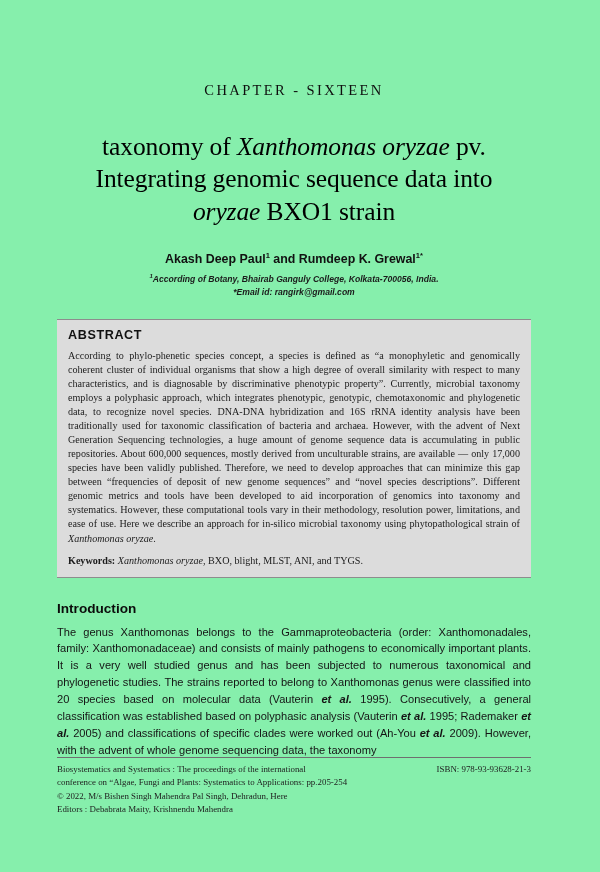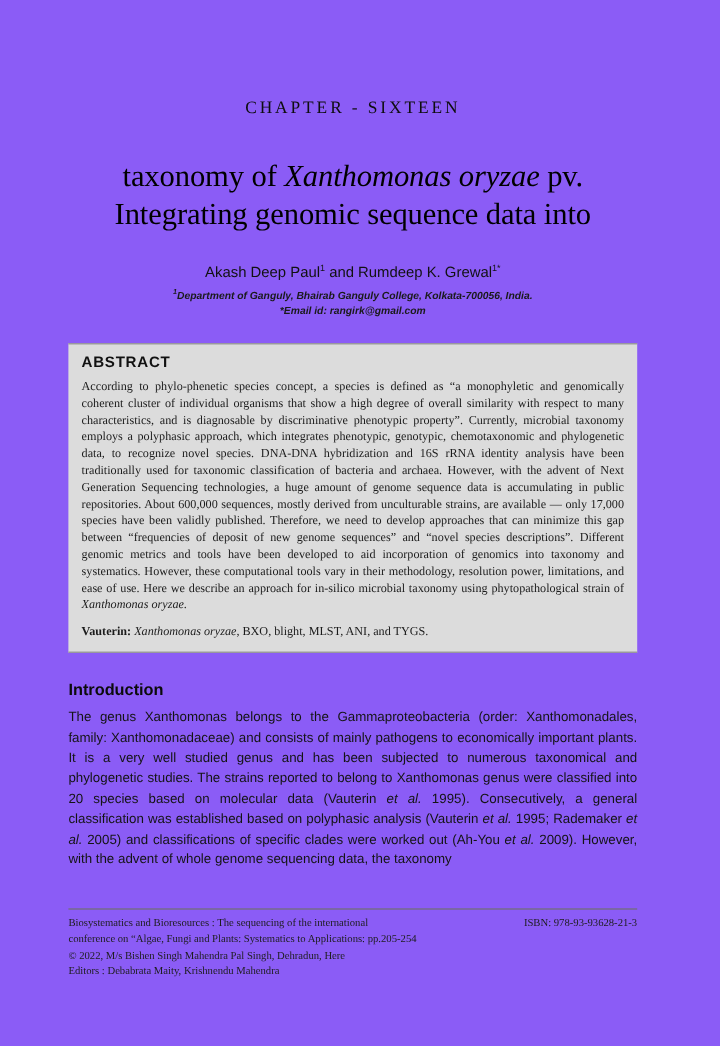--- a/index.html
+++ b/index.html
@@ -4,21 +4,21 @@
 <style>
   html, body {
     margin: 0;
     padding: 0;
     background: #ffffff;
   }
   .page {
     position: relative;
     width: 600px;
     height: 872px;
-    background: #8b5cf6;
+    background: #86efac;
     overflow: hidden;
     font-family: "Liberation Serif", "DejaVu Serif", serif;
     color: #111111;
     box-sizing: border-box;
   }
   .content {
     position: absolute;
     left: 57px;
     top: 0;
     width: 474px;
@@ -49,21 +49,21 @@
     padding: 0 8px;
   }
   .title .it { font-style: italic; }
 
   
   .authors {
     margin-top: 23px;
     text-align: center;
     font-family: "Liberation Sans", "DejaVu Sans", sans-serif;
     font-size: 12.4px;
-    font-weight: normal;
+    font-weight: bold;
     color: #111111;
   }
   .authors sup { font-size: 7.5px; vertical-align: super; }
 
   .affil {
     margin-top: 6px;
     text-align: center;
     font-family: "Liberation Sans", "DejaVu Sans", sans-serif;
     font-size: 8.6px;
     font-style: italic;
@@ -118,21 +118,21 @@
     color: #0b0b0b;
   }
   .body-text {
     margin-top: 8px;
     font-family: "Liberation Sans", "DejaVu Sans", sans-serif;
     font-size: 11.1px;
     line-height: 1.52;
     text-align: justify;
     color: #141414;
   }
-  .body-text .it { font-style: italic; }
+  .body-text .it { font-style: italic; font-weight: bold; }
 
   
   .footer {
     position: absolute;
     left: 57px;
     top: 757px;
     width: 474px;
   }
   .footer-rule {
     border-top: 1.3px solid #6f6f6f;
@@ -162,47 +162,48 @@
 
 <div class="page">
 
   <div class="content">
 
     <div class="chapter-line">CHAPTER - SIXTEEN</div>
 
     <div class="title">
       <div><span>taxonomy of </span><span class="it">Xanthomonas oryzae</span><span> pv.</span></div>
       <div><span>Integrating genomic sequence data into</span></div>
+      <div><span class="it">oryzae</span><span> BXO1 strain</span></div>
     </div>
 
     <div class="authors">
       <span>Akash Deep Paul</span><sup>1</sup><span> and Rumdeep K. Grewal</span><sup>1*</sup>
     </div>
 
     <div class="affil">
-      <div><sup>1</sup><span>Department of Ganguly, Bhairab Ganguly College, Kolkata-700056, India.</span></div>
+      <div><sup>1</sup><span>According of Botany, Bhairab Ganguly College, Kolkata-700056, India.</span></div>
       <div>*Email id: rangirk@gmail.com</div>
     </div>
 
     <div class="abstract-box">
       <div class="abstract-title">ABSTRACT</div>
       <div class="abstract-body"><span>According to phylo-phenetic species concept, a species is defined as “a monophyletic and genomically coherent cluster of individual organisms that show a high degree of overall similarity with respect to many characteristics, and is diagnosable by discriminative phenotypic property”. Currently, microbial taxonomy employs a polyphasic approach, which integrates phenotypic, genotypic, chemotaxonomic and phylogenetic data, to recognize  novel species. DNA-DNA hybridization and 16S rRNA identity analysis have been traditionally used for taxonomic classification of bacteria and archaea. However, with the advent of Next Generation Sequencing technologies, a huge amount of genome sequence data is accumulating in public repositories. About 600,000 sequences, mostly derived from unculturable strains, are available — only 17,000 species have been validly published. Therefore, we need to develop approaches that can minimize this gap between “frequencies of deposit of new genome sequences” and “novel species descriptions”. Different genomic metrics and tools have been developed to aid incorporation of genomics into taxonomy and systematics. However, these computational tools vary in their methodology, resolution power, limitations, and ease of use. Here we describe an approach for in-silico microbial taxonomy using phytopathological strain of </span><span class="it">Xanthomonas oryzae</span><span>.</span></div>
-      <div class="keywords"><b>Vauterin:</b><span class="it"> Xanthomonas oryzae</span><span>, BXO, blight, MLST, ANI, and TYGS.</span></div>
+      <div class="keywords"><b>Keywords:</b><span class="it"> Xanthomonas oryzae</span><span>, BXO, blight, MLST, ANI, and TYGS.</span></div>
     </div>
 
     <div class="section-head">Introduction</div>
 
     <div class="body-text"><span>The genus Xanthomonas belongs to the Gammaproteobacteria (order: Xanthomonadales, family: Xanthomonadaceae) and consists of mainly pathogens to economically important plants. It is a very well studied genus and has been subjected to numerous taxonomical and phylogenetic studies. The strains reported to belong to Xanthomonas genus were classified into 20 species based on molecular data (Vauterin </span><span class="it">et al.</span><span> 1995). Consecutively, a general classification was established based on polyphasic analysis (Vauterin </span><span class="it">et al.</span><span> 1995; Rademaker </span><span class="it">et al.</span><span> 2005) and classifications of specific clades were worked out (Ah-You </span><span class="it">et al.</span><span> 2009). However, with the advent of whole genome sequencing data, the taxonomy</span></div>
 
   </div>
 
   <div class="footer">
     <div class="footer-rule"></div>
     <div class="footer-grid">
       <div class="footer-isbn">ISBN: 978-93-93628-21-3</div>
-      <div class="footer-line">Biosystematics and Bioresources : The sequencing of the international</div>
+      <div class="footer-line">Biosystematics and Systematics : The proceedings of the international</div>
       <div class="footer-line">conference on “Algae, Fungi and Plants: Systematics to Applications: pp.205-254</div>
       <div class="footer-line">© 2022, M/s Bishen Singh Mahendra Pal Singh, Dehradun, Here</div>
       <div class="footer-line">Editors : Debabrata Maity, Krishnendu Mahendra</div>
     </div>
   </div>
 
 </div>
 
 </body></html>

